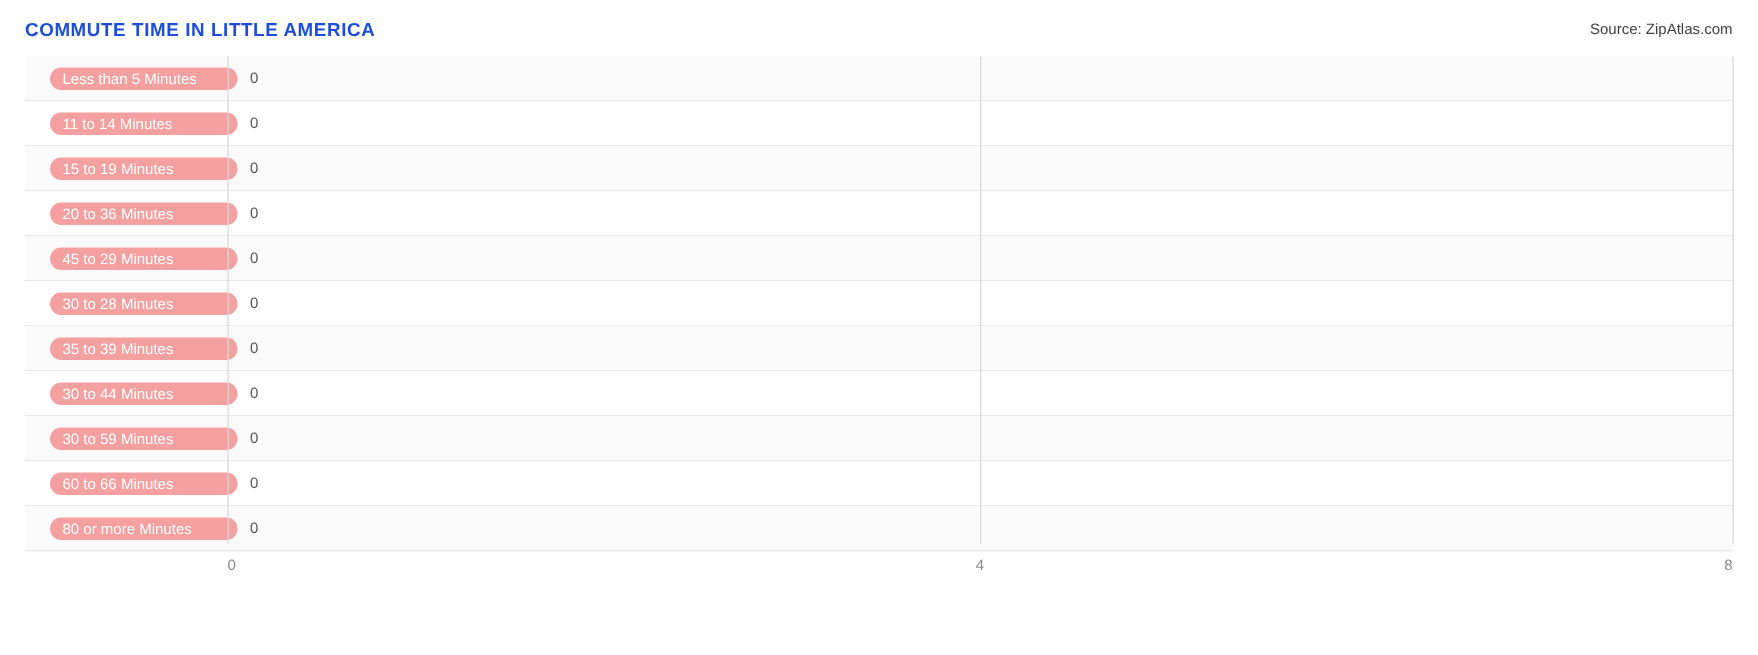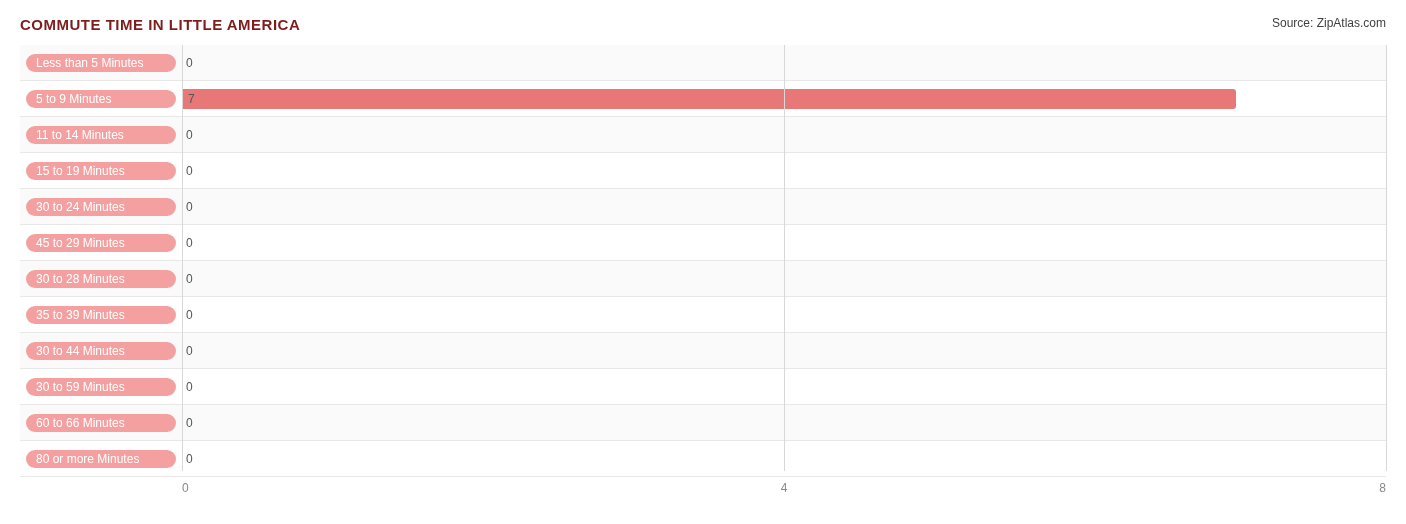--- a/index.html
+++ b/index.html
@@ -12,21 +12,21 @@
     }
     .header {
       display: flex;
       justify-content: space-between;
       align-items: flex-start;
       margin-bottom: 12px;
     }
     .chart-title {
       font-size: 15px;
       font-weight: bold;
-      color: #7f1d1d;
+      color: #1d4ed8;
       text-transform: uppercase;
       letter-spacing: 0.5px;
     }
     .source {
       font-size: 12px;
       color: #404040;
     }
     .chart-area {
       position: relative;
       width: 100%;
@@ -47,21 +47,21 @@
     .label-pill {
       display: inline-flex;
       align-items: center;
       background: #f4a0a0;
       color: #fff;
       border-radius: 12px;
       padding: 2px 10px;
       font-size: 12px;
       white-space: nowrap;
       min-width: 150px;
-      margin-left: 6px;
+      margin-left: 20px;
       flex-shrink: 0;
     }
     .bar-container {
       flex: 1;
       position: relative;
       height: 20px;
       margin-left: 6px;
     }
     .bar {
       height: 20px;
@@ -102,37 +102,29 @@
   <span class="source">Source: ZipAtlas.com</span>
 </div>
 
 <div class="chart-area" id="chart-area">
 
   <div class="bar-row">
       <span class="label-pill">Less than 5 Minutes</span>
       <div class="bar-container"><span class="bar-zero-value">0</span></div>
     </div>
     <div class="bar-row">
-      <span class="label-pill">5 to 9 Minutes</span>
-      <div class="bar-container">
-        <div class="bar" style="width: 87.5%;">
-          <span class="bar-value">7</span>
-        </div>
-      </div>
-    </div>
-    <div class="bar-row">
       <span class="label-pill">11 to 14 Minutes</span>
       <div class="bar-container"><span class="bar-zero-value">0</span></div>
     </div>
     <div class="bar-row">
       <span class="label-pill">15 to 19 Minutes</span>
       <div class="bar-container"><span class="bar-zero-value">0</span></div>
     </div>
     <div class="bar-row">
-      <span class="label-pill">30 to 24 Minutes</span>
+      <span class="label-pill">20 to 36 Minutes</span>
       <div class="bar-container"><span class="bar-zero-value">0</span></div>
     </div>
     <div class="bar-row">
       <span class="label-pill">45 to 29 Minutes</span>
       <div class="bar-container"><span class="bar-zero-value">0</span></div>
     </div>
     <div class="bar-row">
       <span class="label-pill">30 to 28 Minutes</span>
       <div class="bar-container"><span class="bar-zero-value">0</span></div>
     </div>

